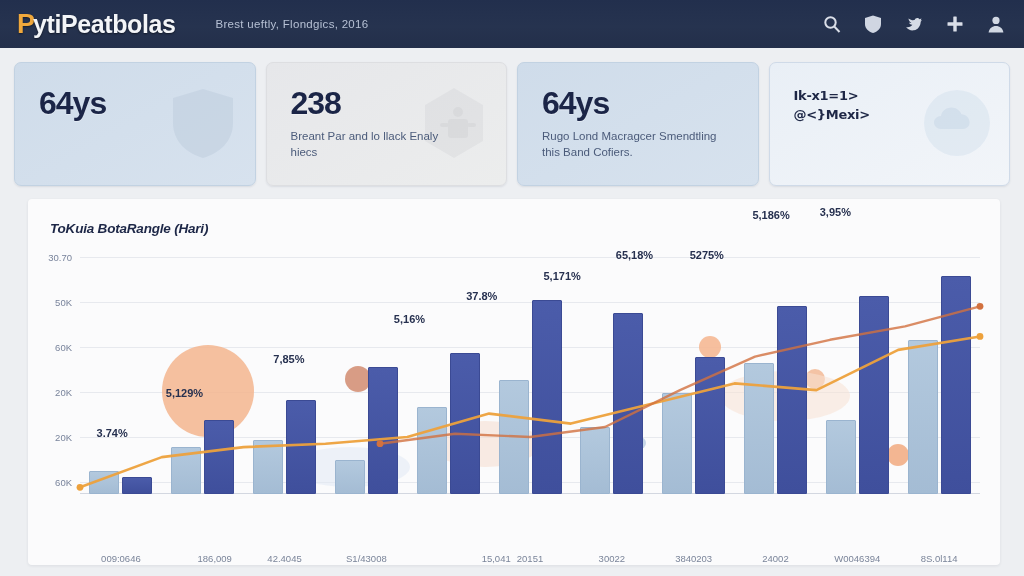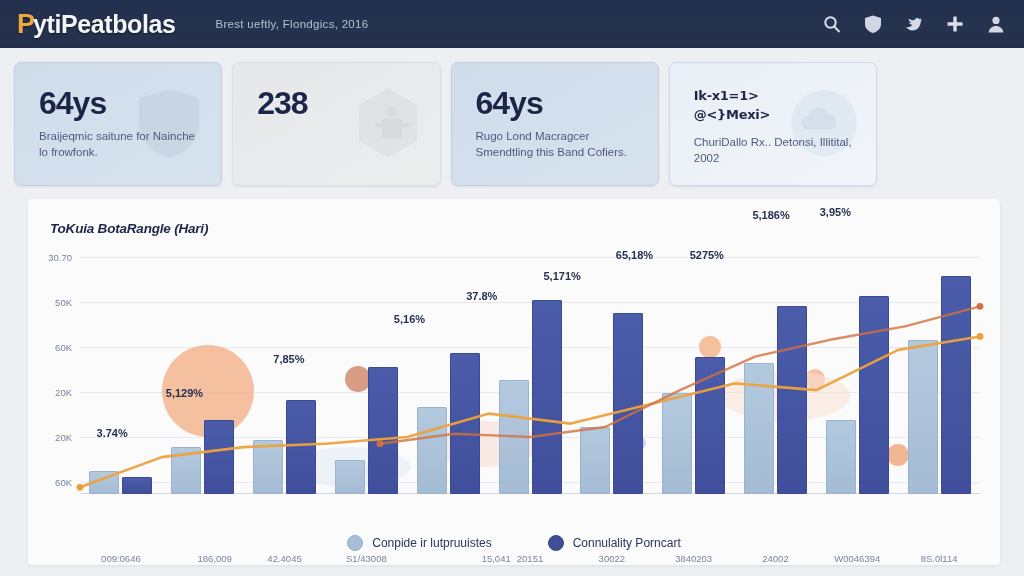--- a/index.html
+++ b/index.html
@@ -34,21 +34,21 @@
   .topbar-icons {
     position: absolute; right: 18px; top: 0; height: 48px;
     display: flex; align-items: center; gap: 21px;
   }
   .tbicon { width: 20px; height: 20px; display: block; opacity: .93; }
   .tbicon svg { display: block; }
 
   
   .kpi-row {
     position: absolute; left: 14px; top: 62px;
-    width: 863px; height: 124px;
+    width: 996px; height: 124px;
     display: flex; gap: 10px;
   }
   .kpi {
     position: relative; flex: 1 1 0; border-radius: 7px; overflow: hidden;
     padding: 24px 18px 0 24px;
     box-shadow: 0 1px 2px rgba(40,50,80,.10);
   }
   .kpi.blue  { background: linear-gradient(150deg,#cfdcea 0%,#d7e2ee 100%); border: 1px solid #c2d2e2; }
   .kpi.gray  { background: linear-gradient(150deg,#e6e7ea 0%,#eceded 100%); border: 1px solid #dddee1; }
   .kpi.light { background: linear-gradient(150deg,#e9eff6 0%,#f2f5f9 100%); border: 1px solid #cfdae8; }
@@ -170,53 +170,52 @@
 
   <div class="kpi-row">
 
     <div class="kpi blue">
       <div class="kpi-glyph">
         <svg viewBox="0 0 72 76">
             <path d="M36 4 L66 13 V38 C66 56 53 68 36 73 C19 68 6 56 6 38 V13 Z" fill="#b9c9da"></path>
           </svg>
       </div>
       <div class="kpi-value">64ys</div>
-      <div class="kpi-desc">Braijeqmic saitune for Nainche lo frowfonk.</div>
     </div>
 
     <div class="kpi gray">
       <div class="kpi-glyph">
         <svg viewBox="0 0 72 76">
           <path d="M36 3 L65 20 V56 L36 73 L7 56 V20 Z" fill="#d6d7da"></path>
           <g fill="#c3c4c8">
             <circle cx="40" cy="27" r="5"></circle>
             <rect x="30" y="34" width="20" height="19" rx="3"></rect>
             <rect x="22" y="38" width="9" height="4" rx="2"></rect>
             <rect x="49" y="38" width="9" height="4" rx="2"></rect>
           </g>
         </svg>
       </div>
       <div class="kpi-value">238</div>
+      <div class="kpi-desc">Breant Par and lo llack Enaly hiecs</div>
     </div>
 
     <div class="kpi blue">
       <div class="kpi-value">64ys</div>
       <div class="kpi-desc">Rugo Lond Macragcer Smendtling this Band Cofiers.</div>
     </div>
 
     <div class="kpi light">
       <div class="kpi-glyph">
         <svg viewBox="0 0 72 76">
           <circle cx="36" cy="38" r="33" fill="#cfdeec"></circle>
           <path d="M20 44c-4 0-7-3-7-6.5s3-6.5 7-6.5c.8-5 5.2-8.5 10.4-8.5 4.6 0 8.6 2.8 10 6.8 4.6.2 8.2 3.9 8.2 8.3 0 3.7-3 6.4-6.7 6.4Z" fill="#aec6dc"></path>
         </svg>
       </div>
       <div class="kpi-code">Ik-x1=1&gt;</div>
       <div class="kpi-code c2">@&lt;}Mexi&gt;</div>
-      <div class="kpi-desc">ChuriDallo Rx.. Detonsi, Illitital, 2002</div>
     </div>
   </div>
 
   <div class="panel">
     <div class="panel-title">ToKuia BotaRangle (Hari)</div>
 
     <div class="plot" id="plot">
       <div class="axis-base"></div>
     <div class="gridline" style="top: 6px;"></div>
         <div class="ylab" style="top: 6px;">30.70</div>
@@ -286,24 +285,14 @@
         <div class="dlabel" style="left: 208.929px; top: 102.338px;">7,85%</div>
         <div class="dlabel" style="left: 329.464px; top: 62.1172px;">5,16%</div>
         <div class="dlabel" style="left: 401.786px; top: 38.6552px;">37.8%</div>
         <div class="dlabel" style="left: 482.143px; top: 18.5448px;">5,171%</div>
         <div class="dlabel" style="left: 554.464px; top: -1.56552px;">65,18%</div>
         <div class="dlabel" style="left: 626.786px; top: -1.56552px;">5275%</div>
         <div class="dlabel" style="left: 691.071px; top: -41.7862px;">5,186%</div>
         <div class="dlabel" style="left: 755.357px; top: -45.1379px;">3,95%</div>
       </div>
 
-    <div class="legend">
-      <div class="lgitem">
-        <span class="lgdot lt"></span>
-        <span class="lgtext">Conpide ir lutpruuistes</span>
-      </div>
-      <div class="lgitem">
-        <span class="lgdot dk"></span>
-        <span class="lgtext">Connulality Porncart</span>
-      </div>
-    </div>
   </div>
 </div>
 
 </body></html>

